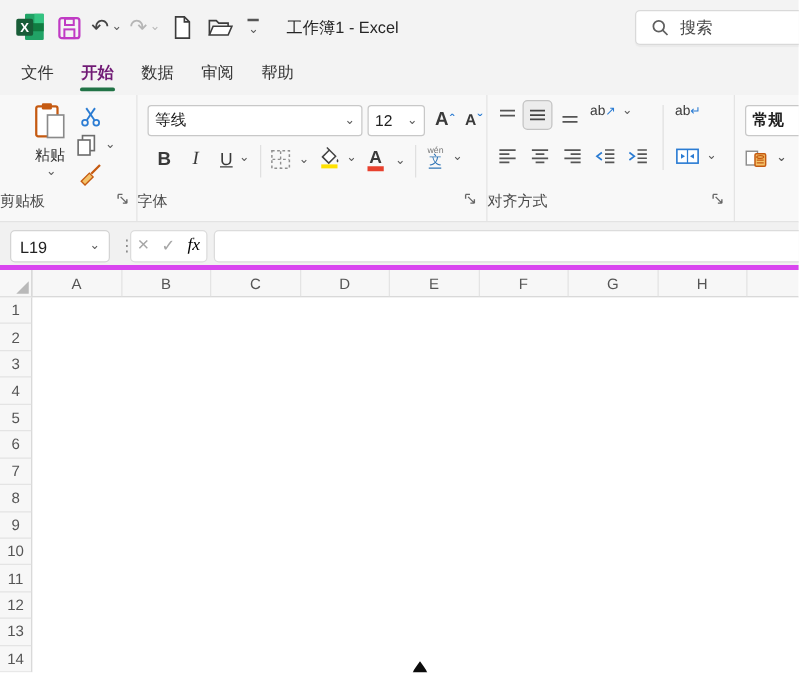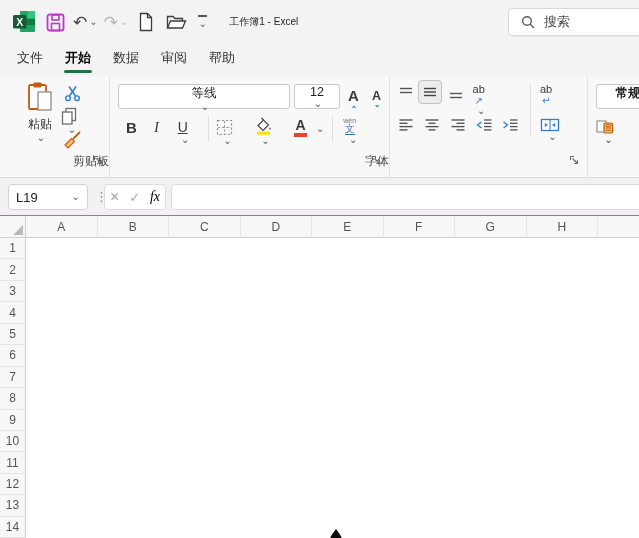--- a/index.html
+++ b/index.html
@@ -11,40 +11,40 @@
   .titlebar { height:44px; background:#f3f3f3; position:relative; display:flex; align-items:center; flex:none; }
   .qat { display:flex; align-items:center; gap:6px; padding-left:12px; }
   .qat-btn { display:flex; align-items:center; justify-content:center; min-width:24px; height:28px; border-radius:4px; }
   .chev { font-size:10px; color:#5a5a5a; line-height:1; margin-left:2px; }
   .chev.dim { color:#b9b9b9; }
   .undo-glyph { font-size:17px; color:#444; }
   .redo-glyph { font-size:17px; color:#b5b5b5; }
   .more-cmds { display:flex; flex-direction:column; align-items:center; margin-left:4px; }
   .more-cmds .bar { width:9px; height:1.5px; background:#555; margin-bottom:2px; }
   .more-cmds .chev { margin:0; }
-  .doc-title { font-size:10px; color:#252525; margin-left:22px; white-space:nowrap; }
+  .doc-title { font-size:13px; color:#252525; margin-left:22px; white-space:nowrap; }
   .searchbox { position:absolute; left:508px; top:8px; width:150px; height:28px; background:#fff;
     border:1px solid #d9d9d9; border-radius:4px; display:flex; align-items:center; padding-left:12px; gap:9px;
     box-shadow:0 1px 1px rgba(0,0,0,0.04); }
   .searchbox span { font-size:13px; color:#474747; }
 
   
   .tabrow { height:32px; background:#f3f3f3; display:flex; align-items:flex-end; padding-left:6px; flex:none; }
   .tab { font-size:13px; color:#333; padding:6px 11px 9px 11px; position:relative; white-space:nowrap; }
-  .tab.active { font-weight:bold; color:#000000; }
+  .tab.active { font-weight:bold; color:#701a75; }
   .tab.active::after { content:""; position:absolute; left:10px; right:10px; bottom:3px; height:3px;
     background:#217346; border-radius:2px; }
 
   
   .ribbon { height:102px; background:#f8f8f8; border-bottom:1px solid #dcdcdc; position:relative;
     display:flex; flex:none; overflow:hidden; }
   .group { position:relative; height:100%; border-right:1px solid #e4e4e4; flex:none; }
-  .group-label { position:absolute; bottom:7px; left:0; right:0; text-align:right; font-size:12px; color:#4a4a4a; }
+  .group-label { position:absolute; bottom:7px; left:0; right:0; text-align:left; font-size:12px; color:#4a4a4a; }
   .launcher { position:absolute; bottom:8px; }
-  .abs { position:absolute;flex-direction:column; }
+  .abs { position:absolute; }
   .ddbox { background:#fff; border:1px solid #c8c8c8; border-radius:3px; display:flex; align-items:center;
     padding:0 5px; font-size:12.5px; color:#222; }
   .ddbox .grow { flex:1; }
   .icon-btn { display:flex; align-items:center; justify-content:center; }
   .glyph-b { font-weight:bold; font-size:15px; color:#3a3a3a; }
   .glyph-i { font-style:italic; font-family:"Liberation Serif","DejaVu Serif",serif; font-size:15px; color:#3a3a3a; }
   .glyph-u { font-size:14px; color:#3a3a3a; text-decoration:underline; }
   .font-color-a { font-weight:bold; font-size:14px; color:#3a3a3a; line-height:1; text-align:center; }
   .red-bar { width:13px; height:3.5px; background:#e8412e; margin-top:1px; }
   .grow-shrink { font-size:15px; color:#3a3a3a; font-weight:bold; }
@@ -54,21 +54,21 @@
   .wen .bottom { font-size:10px; color:#2e74b5; }
   .vdiv { width:1px; background:#e0e0e0; position:absolute; }
   .sel-box { background:#ececec; border:1px solid #c3c3c3; border-radius:4px; }
   .ab-label { font-size:11px; color:#3a3a3a; }
   .blue-arrow { color:#2b7cd3; font-size:10px; }
   .paste-btn { display:flex; flex-direction:column; align-items:center; }
   .paste-btn .lbl { font-size:12px; color:#333; margin-top:3px; }
 
   
   .formulabar { height:38px; background:#f1f1f1; display:flex; align-items:center; flex:none; position:relative;
-    border-bottom:1px solid #d946ef; }
+    border-bottom:4px solid #d946ef; }
   .namebox { position:absolute; left:8px; top:6px; width:80px; height:26px; background:#fff;
     border:1px solid #d4d4d4; border-radius:4px; display:flex; align-items:center; padding:0 7px; font-size:13px; color:#222; }
   .namebox .grow { flex:1; }
   .fb-dots { position:absolute; left:95px; top:11px; font-size:13px; color:#8a8a8a; }
   .fb-btns { position:absolute; left:104px; top:6px; width:62px; height:26px; background:#fff;
     border:1px solid #dcdcdc; border-radius:4px; display:flex; align-items:center; justify-content:space-around; }
   .fb-x { color:#a6a6a6; font-size:16px; }
   .fb-check { color:#a6a6a6; font-size:13px; }
   .fb-fx { font-style:italic; font-family:"Liberation Serif","DejaVu Serif",serif; font-size:14px; color:#000000; }
   .fb-input { position:absolute; left:171px; top:6px; right:-4px; height:26px; background:#fff;
@@ -357,20 +357,21 @@
       </div>
       <div class="abs icon-btn" style="left:150px; top:42px;">
         <svg width="20" height="14" viewBox="0 0 20 14">
           <rect x="1.5" y="1.5" width="17" height="11" fill="#fff" stroke="#2b7cd3" stroke-width="1.3"></rect>
           <line x1="10" y1="1.5" x2="10" y2="12.5" stroke="#2b7cd3" stroke-width="1"></line>
           <polygon points="8,7 4.8,5 4.8,9" fill="#2b7cd3"></polygon>
           <polygon points="12,7 15.2,5 15.2,9" fill="#2b7cd3"></polygon>
         </svg>
         <span class="chev" style="margin-left:5px">⌄</span>
       </div>
+      <div class="group-label">对齐方式</div>
       <span class="launcher" style="right:8px">
         <svg width="10" height="10" viewBox="0 0 10 10">
           <path d="M1.5 1.5 H5 M1.5 1.5 V5 M3.5 3.5 L8.5 8.5 M8.5 8.5 V5.3 M8.5 8.5 H5.3" fill="none" stroke="#666" stroke-width="1.1"></path>
         </svg>
       </span>
     </div>
 
     <div class="group" style="width:51px; border-right:none;font-weight:bold;">
       <div class="abs ddbox" style="left:8px; top:8px; width:64px; height:25px;">
         <span class="grow">常规</span>

